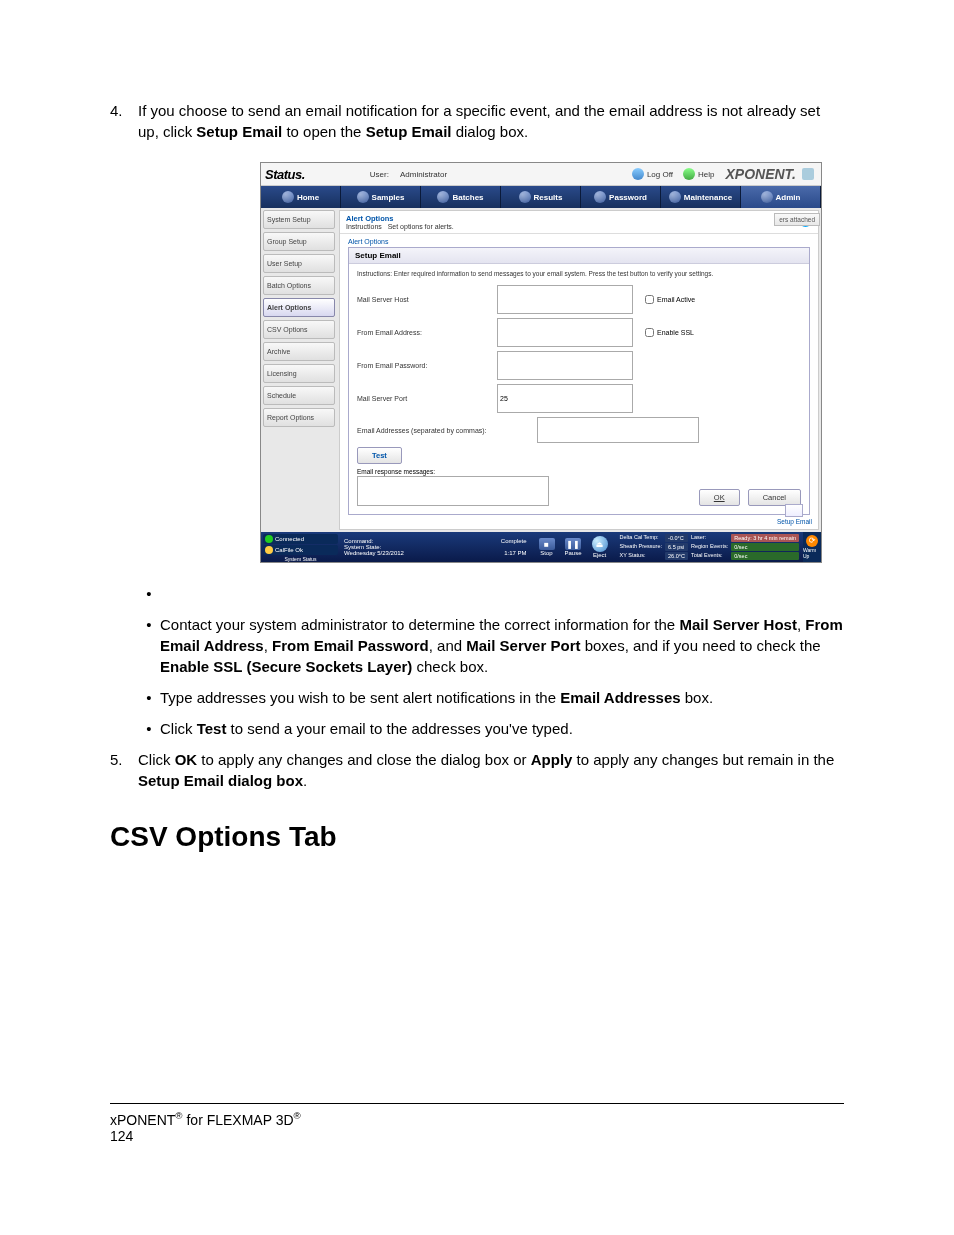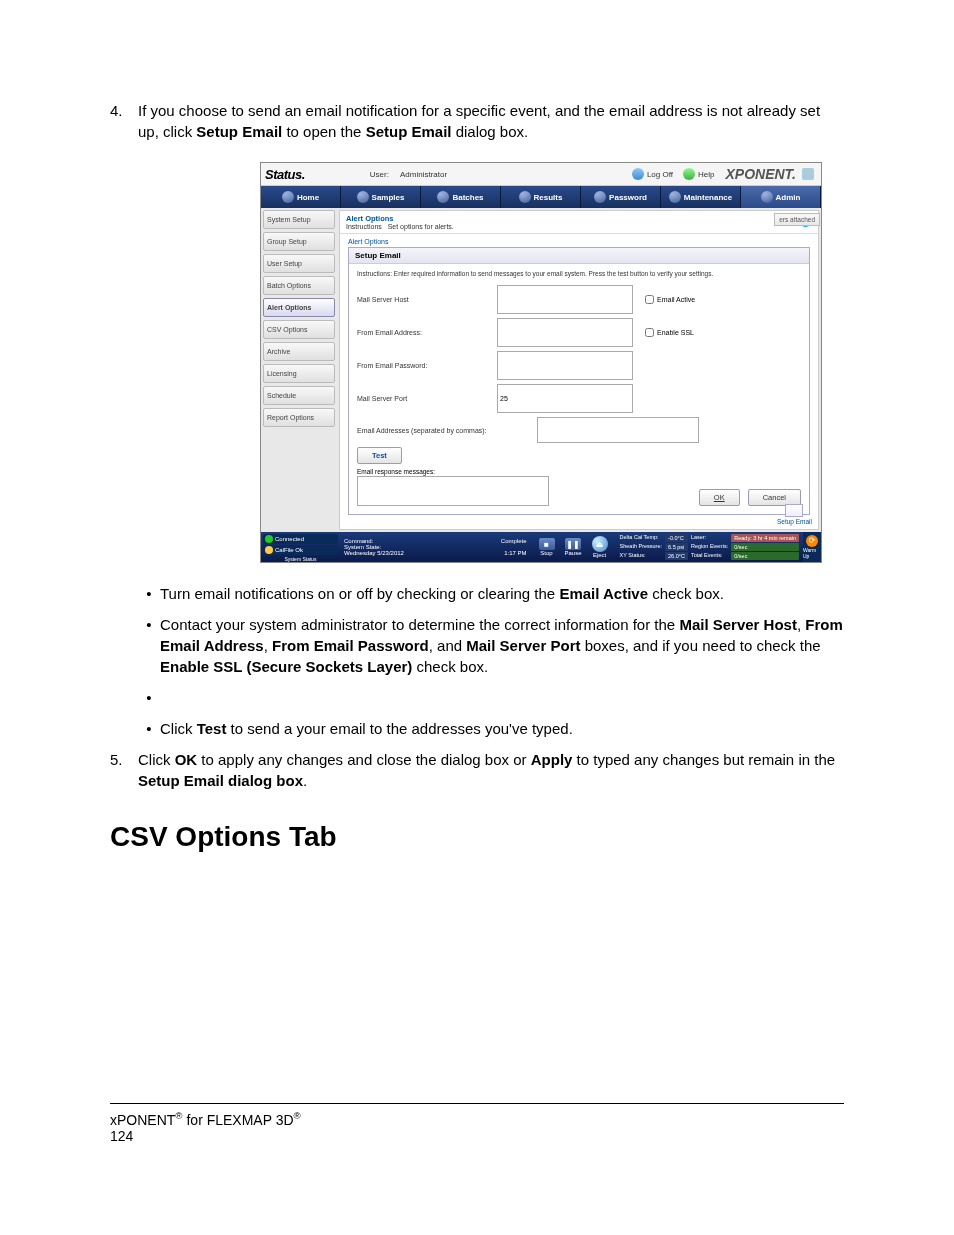--- a/index.html
+++ b/index.html
@@ -491,39 +491,39 @@
       <div class="ss-warm">
         <div class="c">⟳</div>
         <span style="font-size:5px">Warm Up</span>
       </div>
     </div>
   </div>
 
   <ul class="bullets body-text">
     <li>
         <span class="bullet">•</span>
-      <span><span>Turn email notifications on or off by checking or clearing the </span><b>Email Active</b><span> check box.</span></span>
     </li>
     <li>
         <span class="bullet">•</span>
       <span><span>Contact your system administrator to determine the correct information for the </span><b>Mail Server Host</b><span>, </span><b>From Email Address</b><span>, </span><b>From Email Password</b><span>, and </span><b>Mail Server Port</b><span> boxes, and if you need to check the </span><b>Enable SSL (Secure Sockets Layer)</b><span> check box.</span></span>
     </li>
     <li>
         <span class="bullet">•</span>
+      <span><span>Type addresses you wish to be sent alert notifications in the </span><b>Email Addresses</b><span> box.</span></span>
     </li>
     <li>
         <span class="bullet">•</span>
       <span><span>Click </span><b>Test</b><span> to send a your email to the addresses you've typed.</span></span>
     </li>
   </ul>
 
   <ol class="numbered body-text">
     <li>
       <span class="num">5.</span>
-      <span><span>Click </span><b>OK</b><span> to apply any changes and close the dialog box or </span><b>Apply</b><span> to typed any changes but remain in the </span><b>Setup Email dialog box</b><span>.</span></span>
+      <span><span>Click </span><b>OK</b><span> to apply any changes and close the dialog box or </span><b>Apply</b><span> to apply any changes but remain in the </span><b>Setup Email dialog box</b><span>.</span></span>
     </li>
   </ol>
 
   <h1 class="section">CSV Options Tab</h1>
 
 
 </div>
 
 <div class="footer">
   <span>xPONENT</span><sup>®</sup><span> for FLEXMAP 3D</span><sup>®</sup><br>

